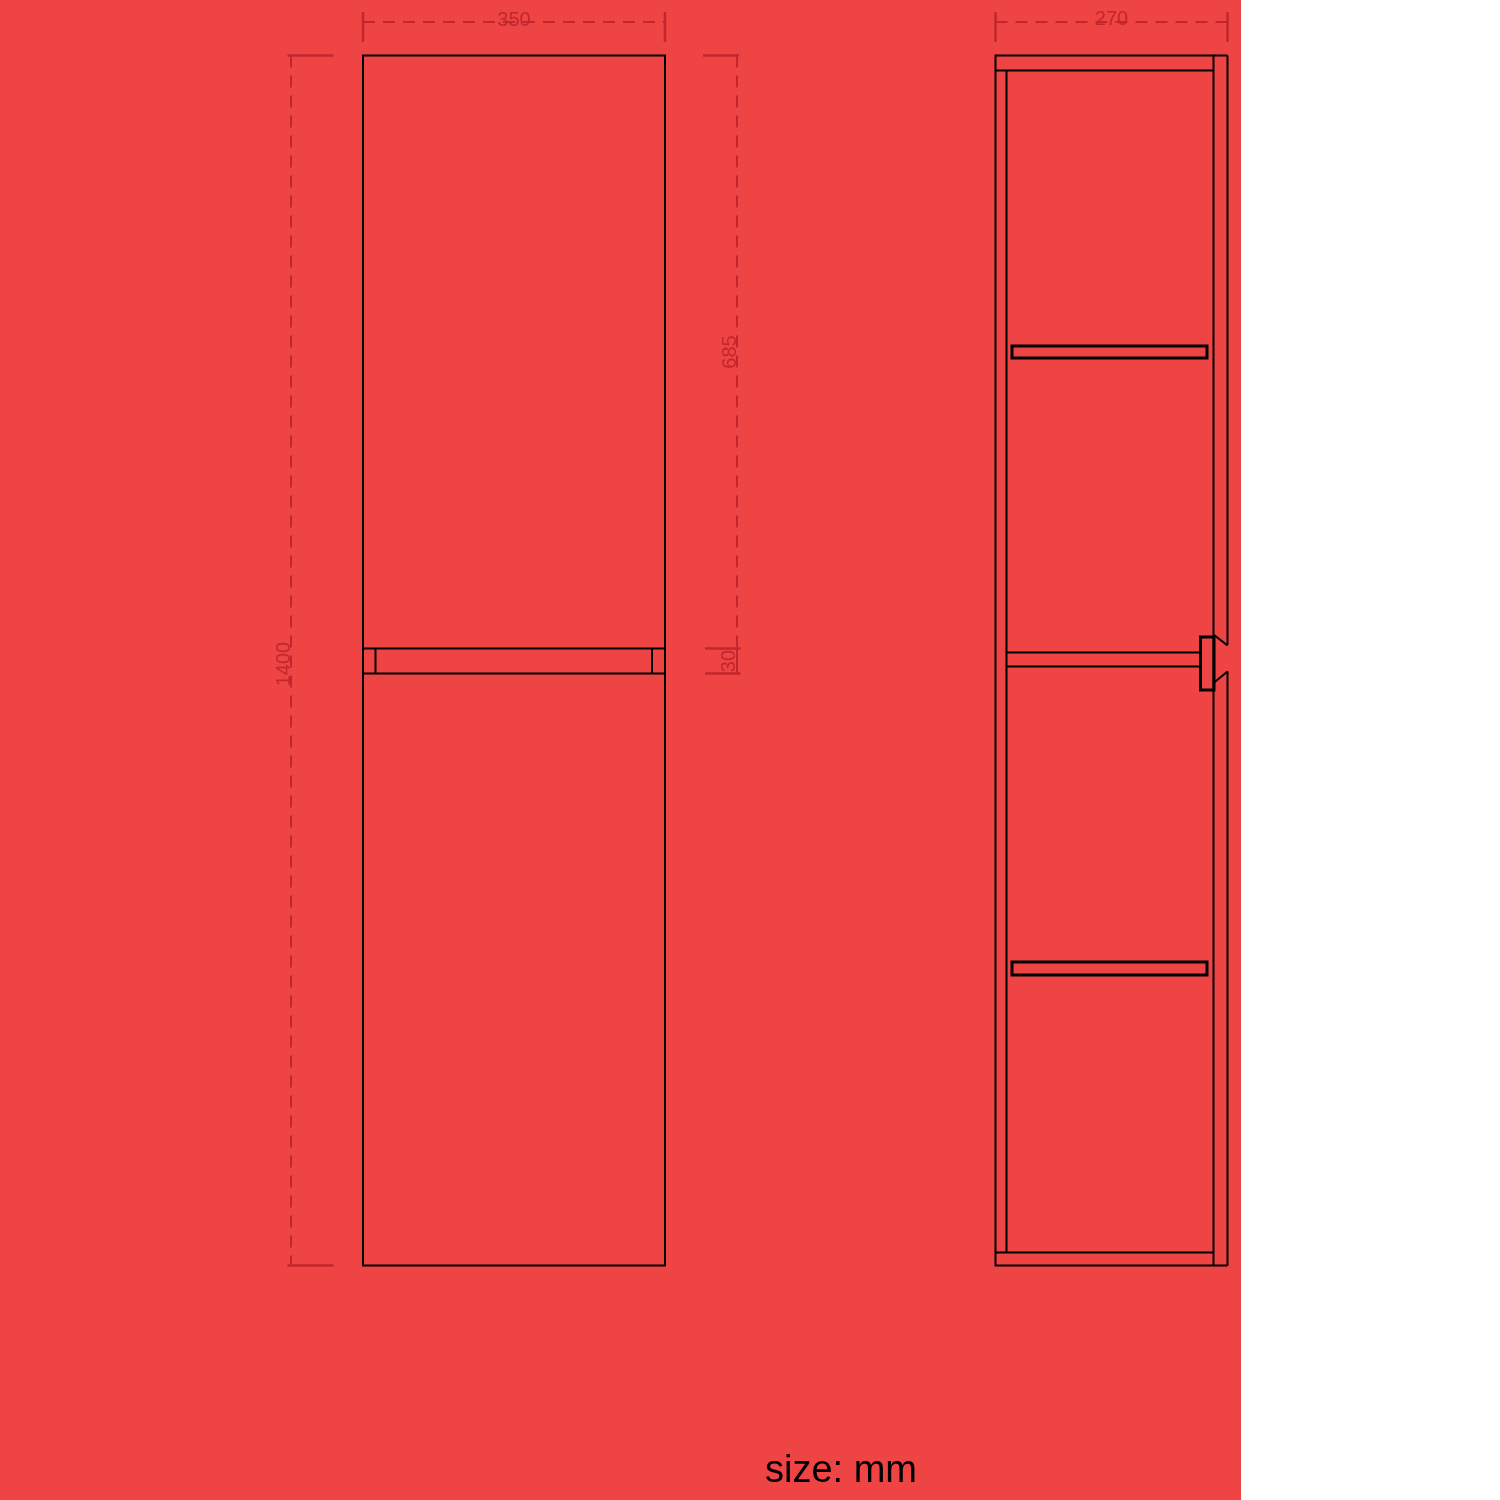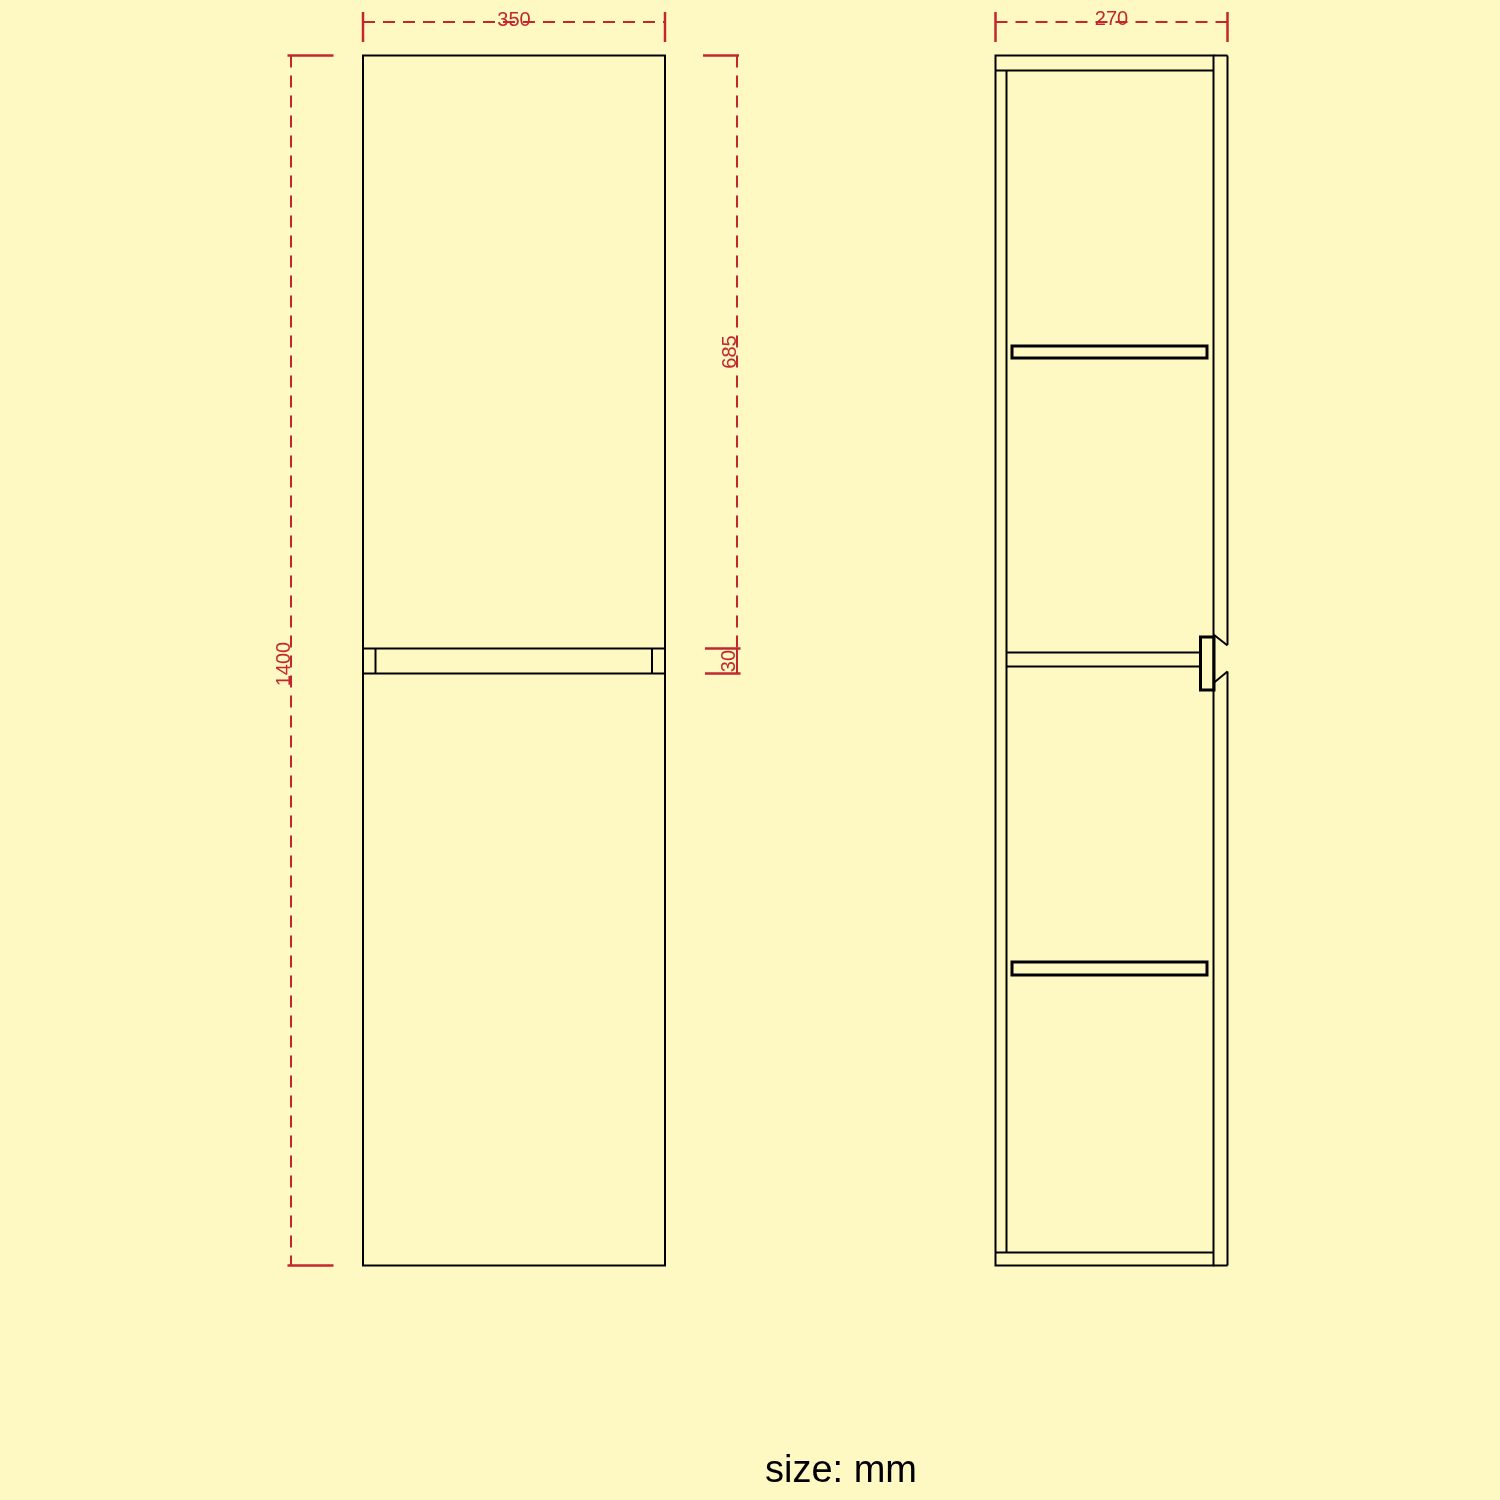--- a/index.html
+++ b/index.html
@@ -1,19 +1,19 @@
 <!DOCTYPE html>
 <html><head>
 <meta charset="utf-8">
 <style>
   html,body{margin:0;padding:0;background:#ffffff;}
   .canvas{
     position:relative;
-    width:1500px;height:1500px;
-    background:#fef9c3;
+    width:1241px;height:1500px;
+    background:#ef4444;
     font-family:"Liberation Sans", sans-serif;
     overflow:hidden;
   }
   svg{display:block;}
   svg line, svg path, svg rect, svg polyline{fill:none;}
   .dash{stroke-dasharray:12 8;}
   .dim-text{font-size:20px;stroke:none;}
   .caption-text{font-size:38px;stroke:none;}
 </style>
 </head>

